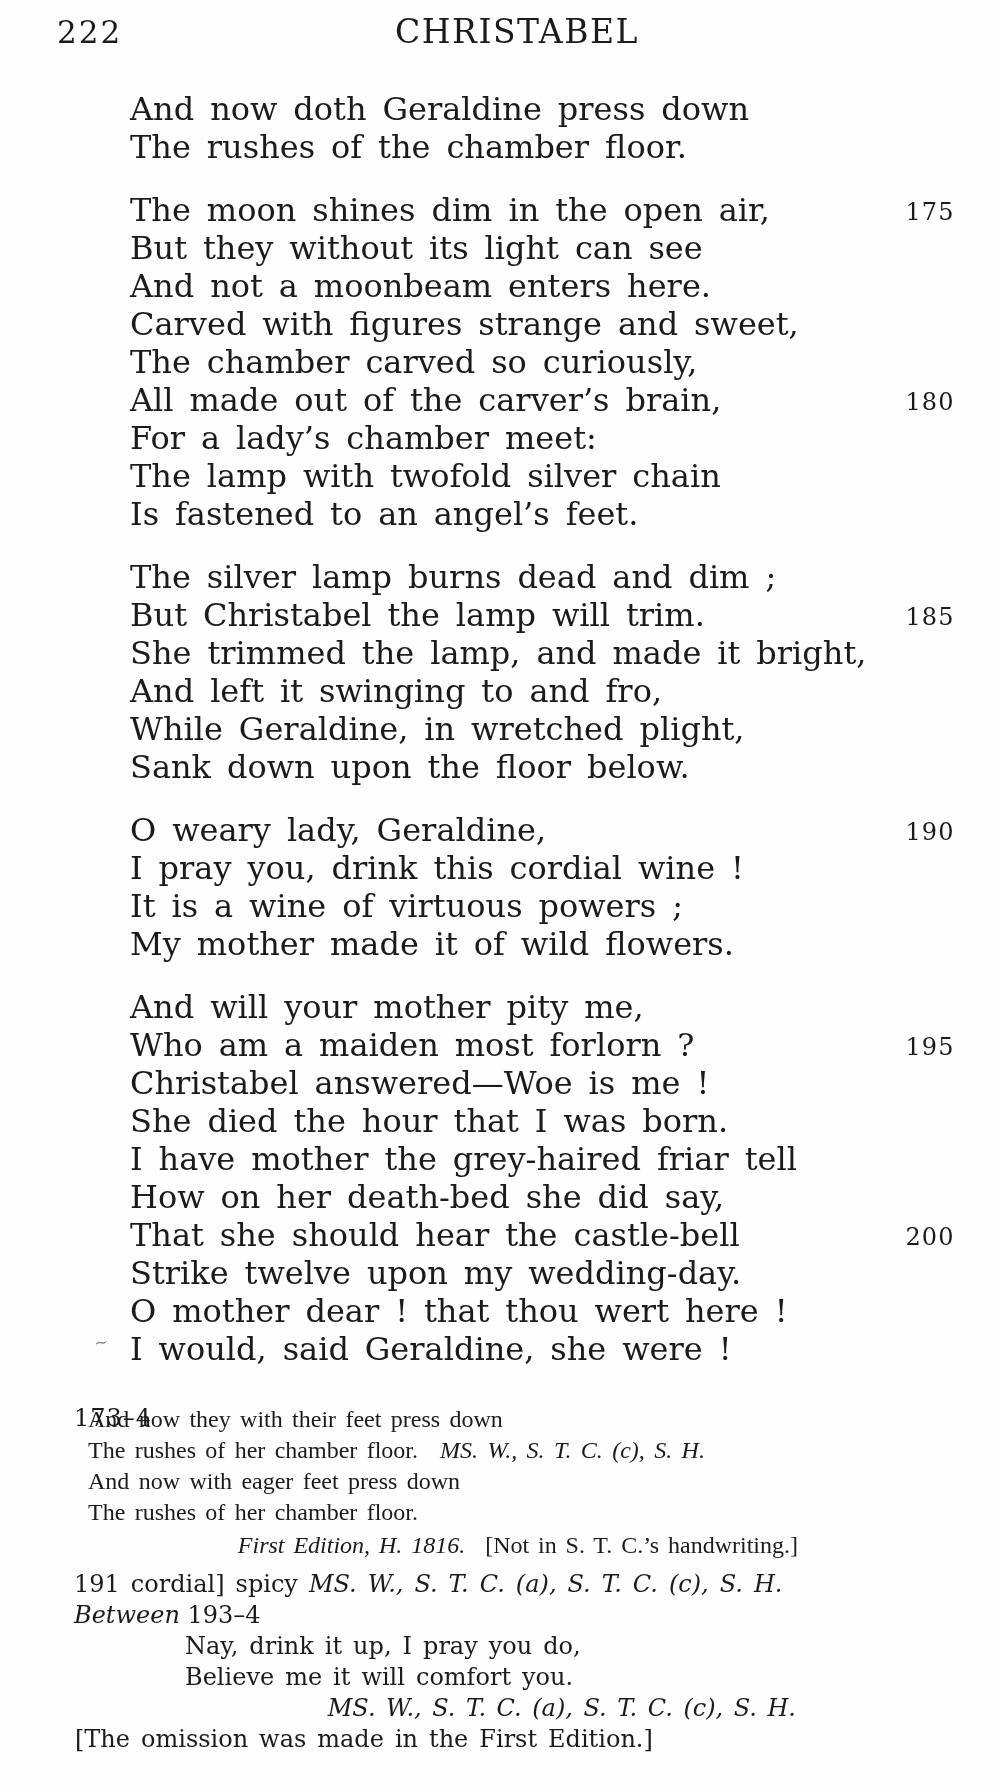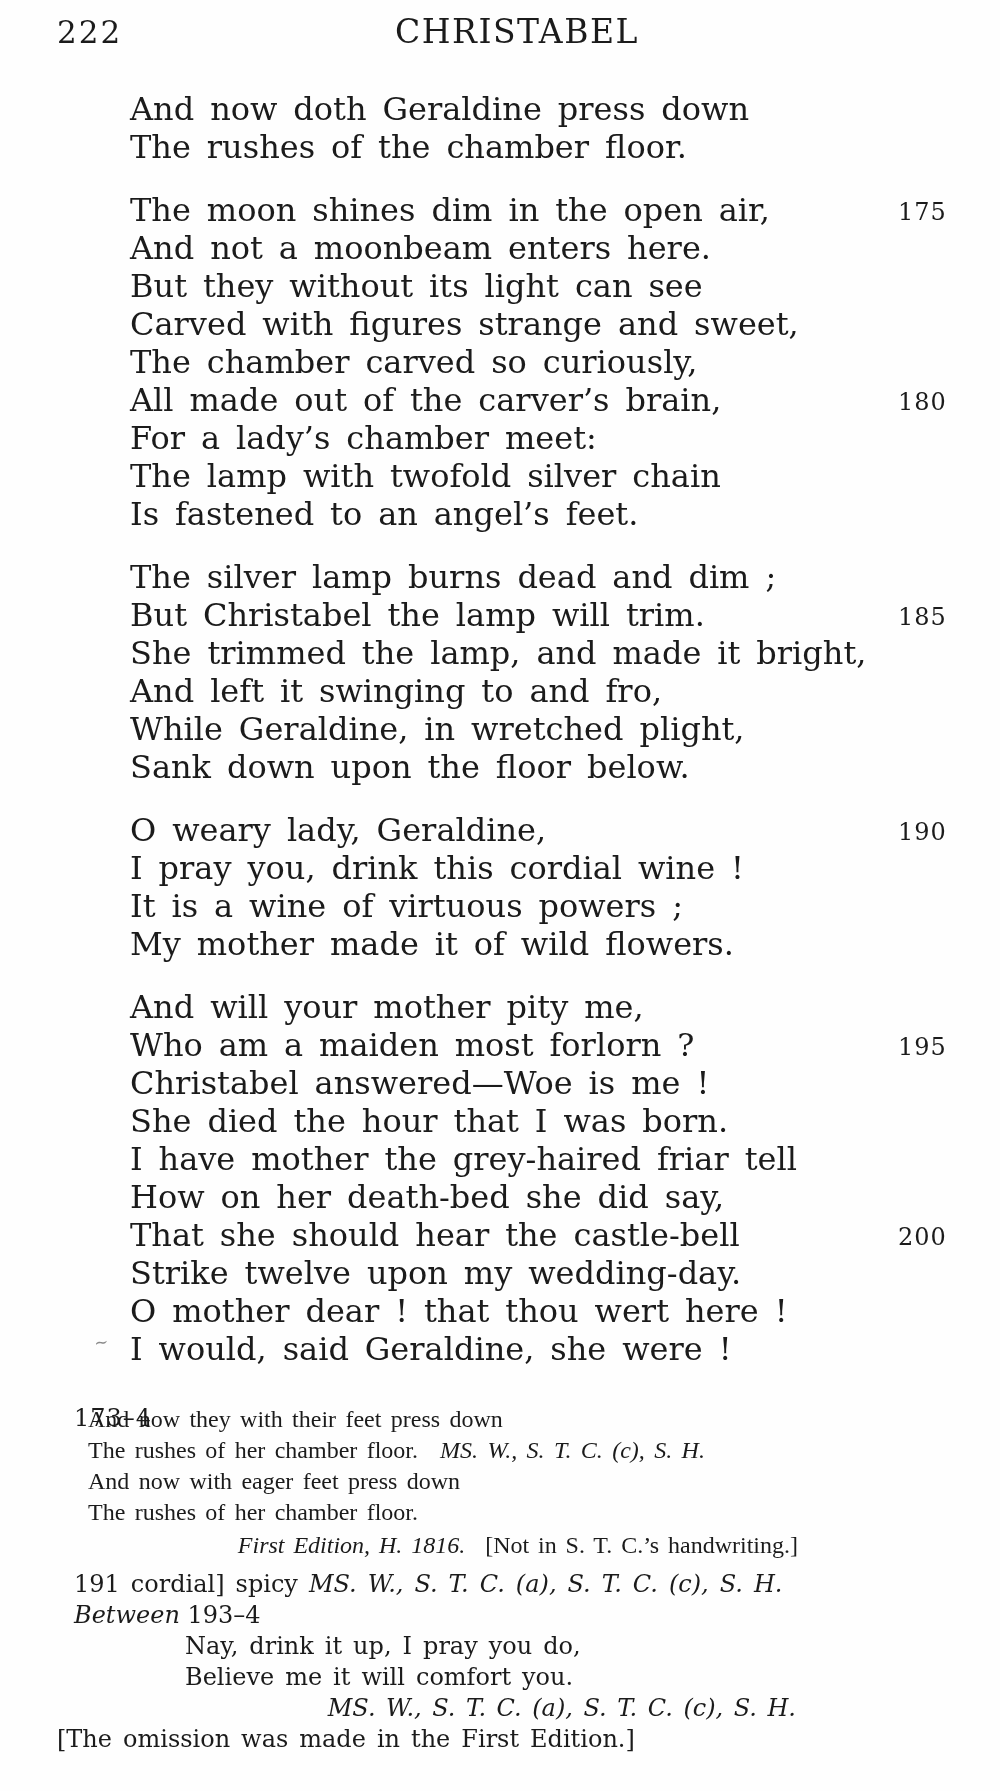--- a/index.html
+++ b/index.html
@@ -24,21 +24,21 @@
     font-size:33px;font-weight:normal;letter-spacing:1.5px;
   }
 
   
   .poem{position:absolute;left:130px;top:90px;width:840px;}
   .stanza{margin:0 0 25px 0;}
   .line{position:relative;height:38px;line-height:38px;white-space:nowrap;}
   .ltext{font-size:32px;word-spacing:0.18em;}
   .lnum{
     position:absolute;left:768px;top:2px;width:64px;
-    text-align:left;font-size:24px;letter-spacing:1px;
+    text-align:center;font-size:24px;letter-spacing:1px;
   }
 
   
   .stray{
     position:absolute;left:94px;top:1332px;
     font-size:17px;color:#8a8a8a;transform:rotate(-8deg);
   }
 
   
   .footnotes{position:absolute;left:0;top:1404px;width:836px;font-size:24px;padding-left:12px;}
@@ -53,41 +53,41 @@
     text-align:right;padding-right:50px;white-space:nowrap;word-spacing:0.12em;font-family:Liberation Serif, serif;
   }
   .fn-attrib .attrib-note{margin-left:20px;font-style:normal;}
   .fn2{margin-top:8px;margin-left:62px;height:31px;line-height:31px;white-space:nowrap;word-spacing:0.14em;}
   .fn3-head{margin-left:62px;height:31px;line-height:31px;white-space:nowrap;}
   .fn3 .fn-verse{margin-left:173px;}
   .fn3-sigla{
     height:31px;line-height:31px;text-align:right;padding-right:52px;
     white-space:nowrap;word-spacing:0.12em;
   }
-  .fn3-note{margin-left:45px;height:31px;line-height:31px;white-space:nowrap;word-spacing:0.14em;}
+  .fn3-note{margin-left:63px;height:31px;line-height:31px;white-space:nowrap;word-spacing:0.14em;}
 </style>
 </head>
 <body>
 
 <div class="page">
 
   <header class="running-head">
     <span class="pagenum">222</span>
     <h1 class="title">CHRISTABEL</h1>
   </header>
 
   <main class="poem" id="poem">
       <div class="stanza">
         <div class="line"><span class="ltext">And now doth Geraldine press down</span></div>
         <div class="line"><span class="ltext">The rushes of the chamber floor.</span></div>
       </div>
       <div class="stanza">
         <div class="line"><span class="ltext">The moon shines dim in the open air,</span><span class="lnum">175</span></div>
+        <div class="line"><span class="ltext">But they without its light can see</span></div>
         <div class="line"><span class="ltext">And not a moonbeam enters here.</span></div>
-        <div class="line"><span class="ltext">But they without its light can see</span></div>
         <div class="line"><span class="ltext">Carved with figures strange and sweet,</span></div>
         <div class="line"><span class="ltext">The chamber carved so curiously,</span></div>
         <div class="line"><span class="ltext">All made out of the carver’s brain,</span><span class="lnum">180</span></div>
         <div class="line"><span class="ltext">For a lady’s chamber meet:</span></div>
         <div class="line"><span class="ltext">The lamp with twofold silver chain</span></div>
         <div class="line"><span class="ltext">Is fastened to an angel’s feet.</span></div>
       </div>
       <div class="stanza">
         <div class="line"><span class="ltext">The silver lamp burns dead and dim ;</span></div>
         <div class="line"><span class="ltext">But Christabel the lamp will trim.</span><span class="lnum">185</span></div>

